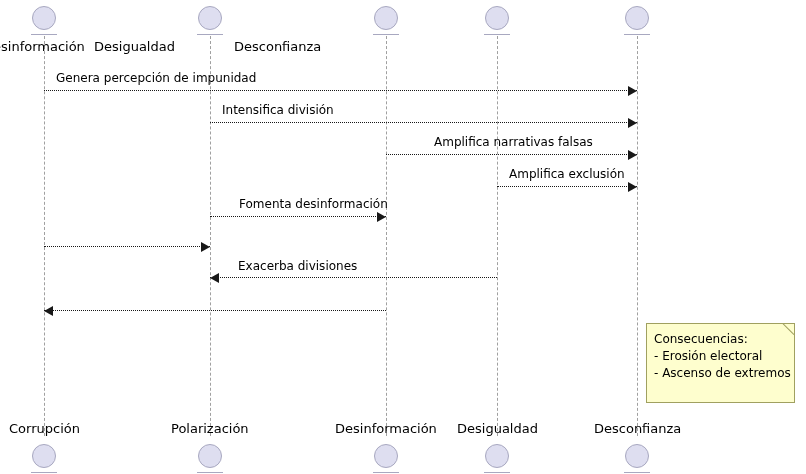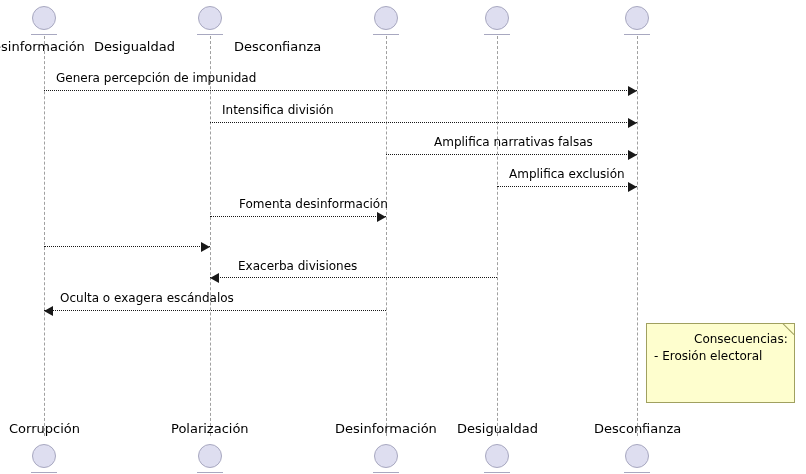--- a/index.html
+++ b/index.html
@@ -169,21 +169,21 @@
 
   <div class="msg-line" style="left: 44px; top: 246px; width: 166px;"></div>
   <div class="arrow-head arrow-right" style="top: 242px; left: 201px;"></div>
 
   <div class="msg-line" style="left: 210px; top: 277px; width: 287px;"></div>
   <div class="arrow-head arrow-left" style="top: 273px; left: 210px;"></div>
   <div class="msg-label" style="left: 230px; top: 260px; margin-left: 8px;">Exacerba divisiones</div>
 
   <div class="msg-line" style="left: 44px; top: 310px; width: 342px;"></div>
   <div class="arrow-head arrow-left" style="top: 306px; left: 44px;"></div>
-  <div class="msg-label" style="left: 60px; top: 292px;">Oculta o exagera escándalos</div>
 
   <div class="note-box" style="left: 646px; top: 323px; width: 149px; height: 80px;"></div>
   <div class="note-fold" style="left: 783px; top: 324px;"></div>
   <div class="note-fold-edge" style="left: 783px; top: 323px;"></div>
-  <div class="note-text" style="left: 654px; top: 331px; margin-left: 40px;">Consecuencias:</div>
+  <div class="note-text" style="left: 654px; top: 331px;">Consecuencias:</div>
   <div class="note-text" style="left: 654px; top: 348px;">- Erosión electoral</div>
+  <div class="note-text" style="left: 654px; top: 365px;">- Ascenso de extremos</div>
 
 </div>
 
 </body></html>

